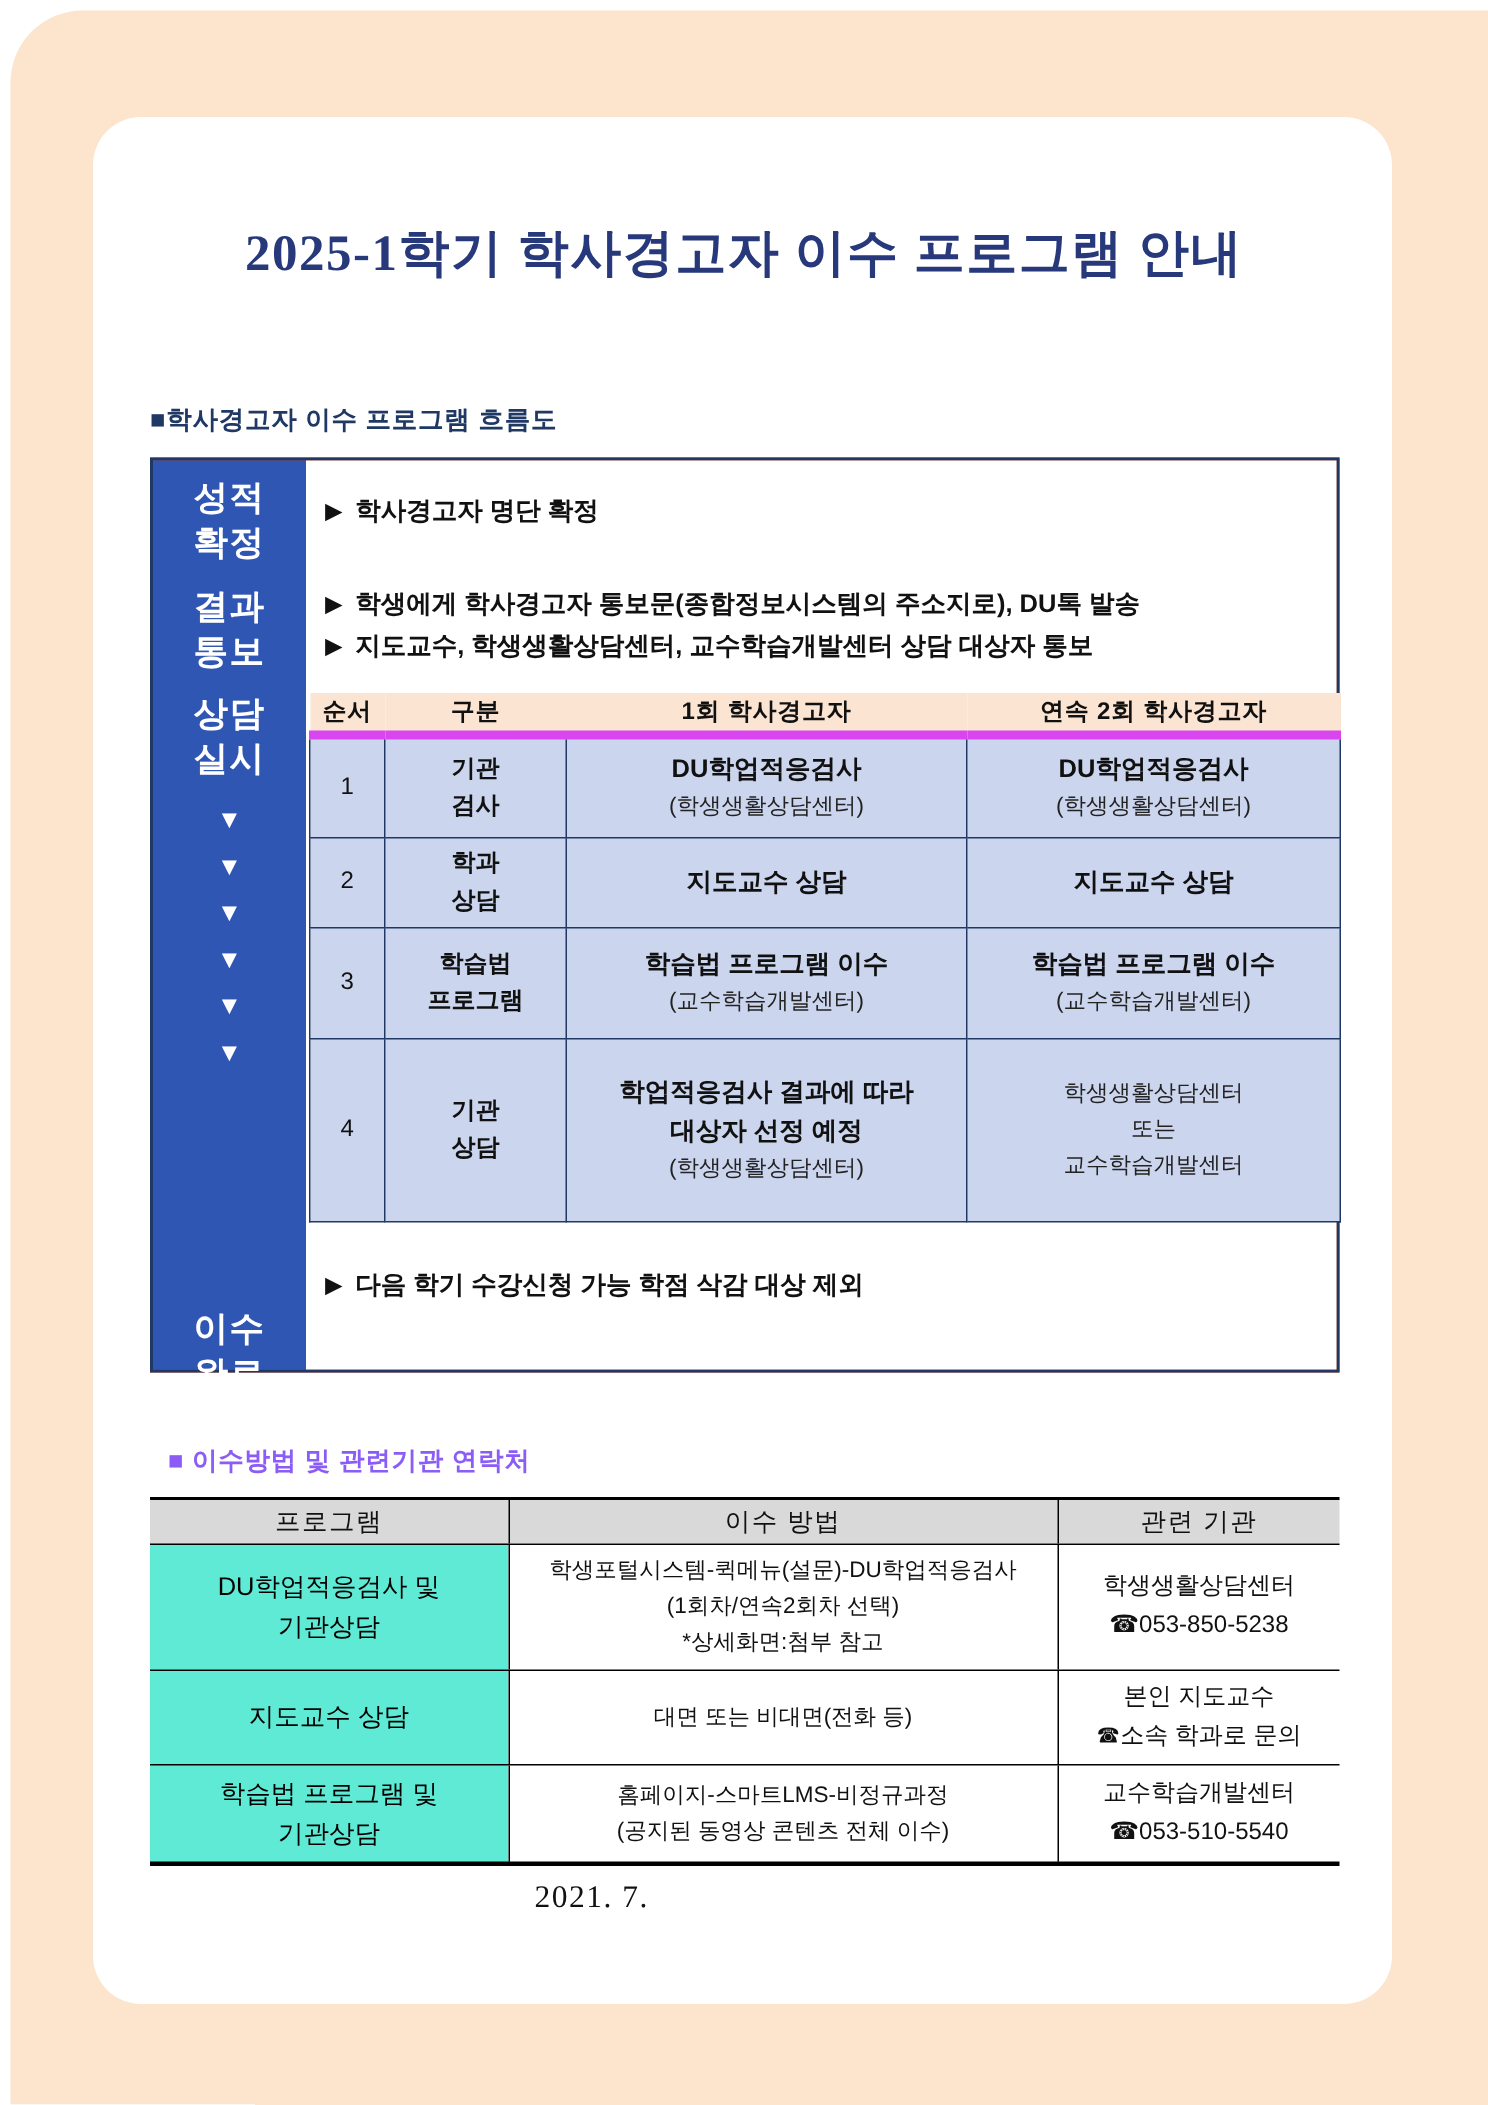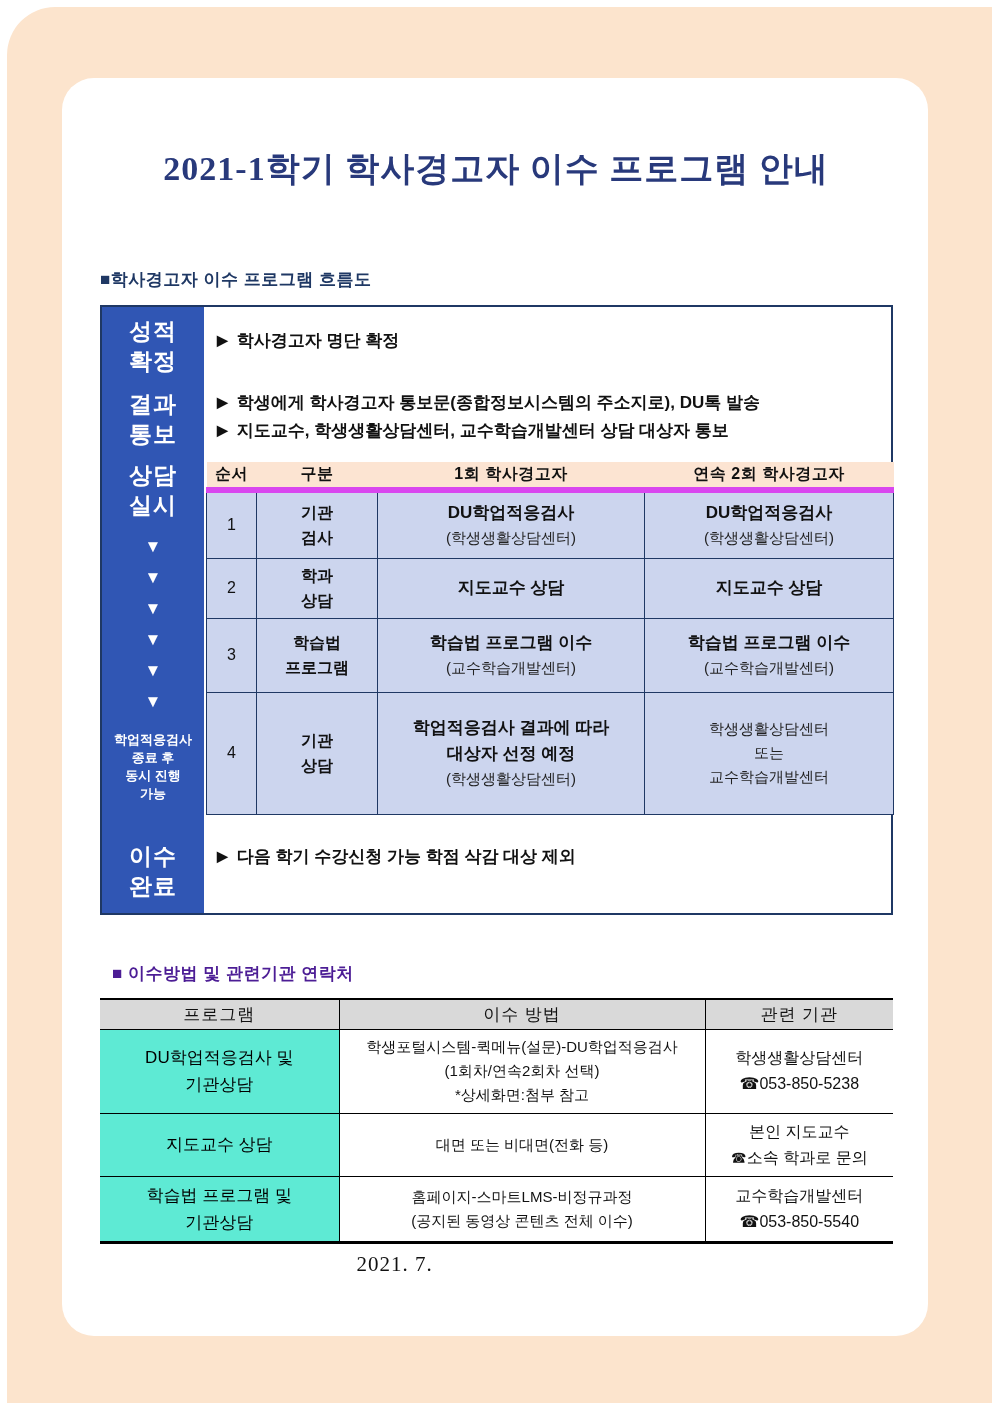--- a/index.html
+++ b/index.html
@@ -39,21 +39,21 @@
     position:relative; width:102px; background:#3056b4; color:#fff;
     text-align:center; font-weight:bold; flex:0 0 102px;
   }
   .sb-group { position:absolute; width:100%; font-size:23px; line-height:30px; letter-spacing:1px; }
   .sb-g1 { top:9px; }
   .sb-g2 { top:82px; }
   .sb-g3 { top:153px; }
   .sb-arrows { position:absolute; top:224px; width:100%; }
   .sb-arrow { font-size:17px; line-height:31px; height:31px; }
   .sb-note { position:absolute; top:424px; width:100%; font-size:13px; line-height:18px; letter-spacing:0; }
-  .sb-g5 { top:534px; }
+  .sb-g5 { top:564px;font-family:Liberation Serif, serif; }
   .flow-content { position:relative; flex:1; background:#fff; }
   .fc-bullet {
     position:absolute; left:13px; right:8px;
     font-size:17px; font-weight:bold; color:#111; letter-spacing:0;
     white-space:nowrap;
   }
   .fc-bullet .bch { font-size:14px; margin-right:9px; position:relative; top:-1px; }
   .fb1  { top:22px; }
   .fb2a { top:84px; }
   .fb2b { top:112px; }
@@ -81,21 +81,21 @@
   .itable tr.r2 td { height:60px; }
   .itable tr.r3 td { height:74px; }
   .itable tr.r4 td { height:122px; }
   .cell-no  { font-size:16px; color:#111; }
   .line-b { font-size:17px; font-weight:bold; color:#111; line-height:26px; }
   .line-r { font-size:15px; font-weight:normal; color:#222; line-height:24px; }
   .cell-cat .line-b { font-size:16px; line-height:25px; }
   
   .sec-heading2 {
     position:absolute; left:112px; top:962px;
-    font-size:17px; font-weight:bold; color:#4c1d95; letter-spacing:0.5px;
+    font-size:17px; font-weight:bold; color:#8b5cf6; letter-spacing:0.5px;
   }
   .ctable {
     position:absolute; left:100px; top:998px; width:793px;
     border-collapse:collapse; table-layout:fixed;
     border-top:2px solid #000; border-bottom:3px solid #000;
   }
   .ctable col.cc1 { width:239px; }
   .ctable col.cc2 { width:366px; }
   .ctable col.cc3 { width:188px; }
   .ctable th {
@@ -121,21 +121,21 @@
     font-family:"Liberation Serif", serif; font-size:21px; color:#111;
     letter-spacing:1px;
   }
 </style>
 </head>
 <body>
 
 <div class="page-bg"></div>
 <div class="card"></div>
 
-<h1 class="doc-title">2021-1학기 학사경고자 이수 프로그램 안내</h1>
+<h1 class="doc-title">2025-1학기 학사경고자 이수 프로그램 안내</h1>
 
 <div class="sec-heading1">■학사경고자 이수 프로그램 흐름도</div>
 
 <div class="flow">
 
   <div class="flow-sidebar">
     <div class="sb-group sb-g1">
       <div>성적</div>
       <div>확정</div>
     </div>
@@ -147,26 +147,20 @@
       <div>상담</div>
       <div>실시</div>
     </div>
     <div class="sb-arrows">
       <div class="sb-arrow">▼</div>
       <div class="sb-arrow">▼</div>
       <div class="sb-arrow">▼</div>
       <div class="sb-arrow">▼</div>
       <div class="sb-arrow">▼</div>
       <div class="sb-arrow">▼</div>
-    </div>
-    <div class="sb-note">
-      <div>학업적응검사</div>
-      <div>종료 후</div>
-      <div>동시 진행</div>
-      <div>가능</div>
     </div>
     <div class="sb-group sb-g5">
       <div>이수</div>
       <div>완료</div>
     </div>
   </div>
 
   <div class="flow-content">
     <div class="fc-bullet fb1">
       <span class="bch">▶</span><span>학사경고자 명단 확정</span>
@@ -310,19 +304,19 @@
       <td class="prog">
         <div>학습법 프로그램 및</div>
         <div>기관상담</div>
       </td>
       <td>
         <div class="mline">홈페이지-스마트LMS-비정규과정</div>
         <div class="mline">(공지된 동영상 콘텐츠 전체 이수)</div>
       </td>
       <td>
         <div class="oline">교수학습개발센터</div>
-        <div class="oline">☎053-850-5540</div>
+        <div class="oline">☎053-510-5540</div>
       </td>
     </tr>
   </tbody>
 </table>
 
 <div class="footer-date">2021. 7.</div>
 
 </body></html>

